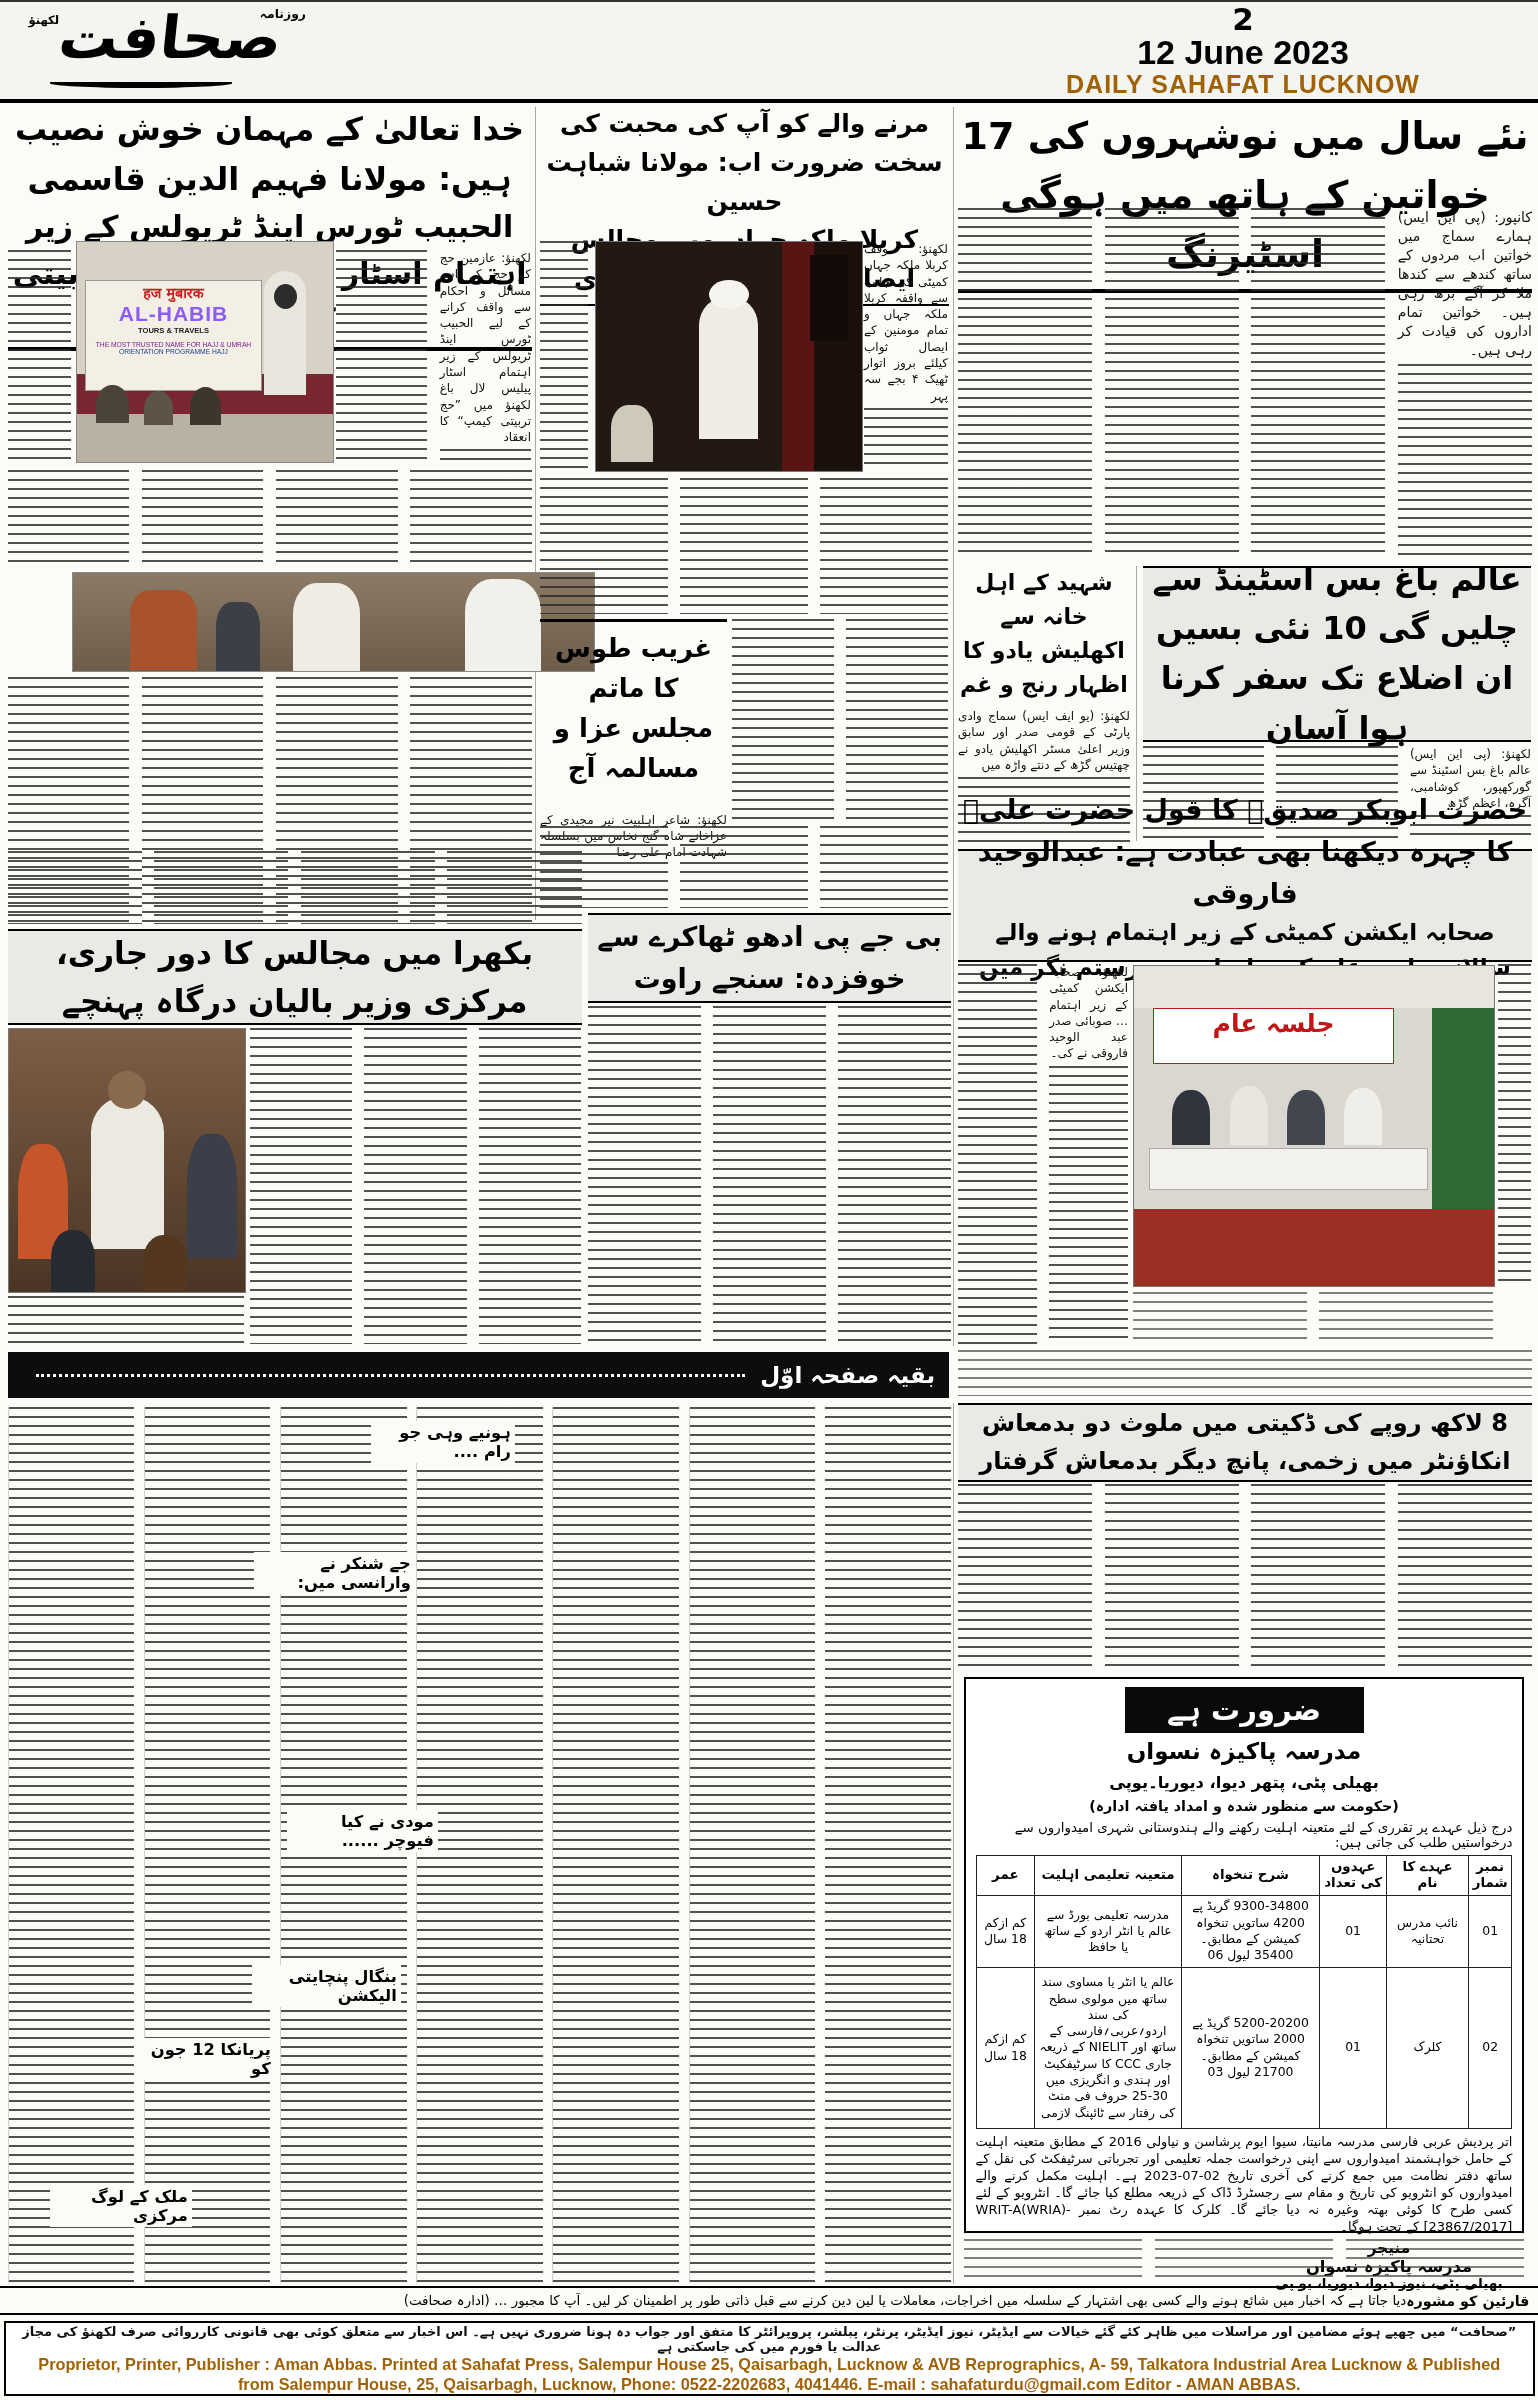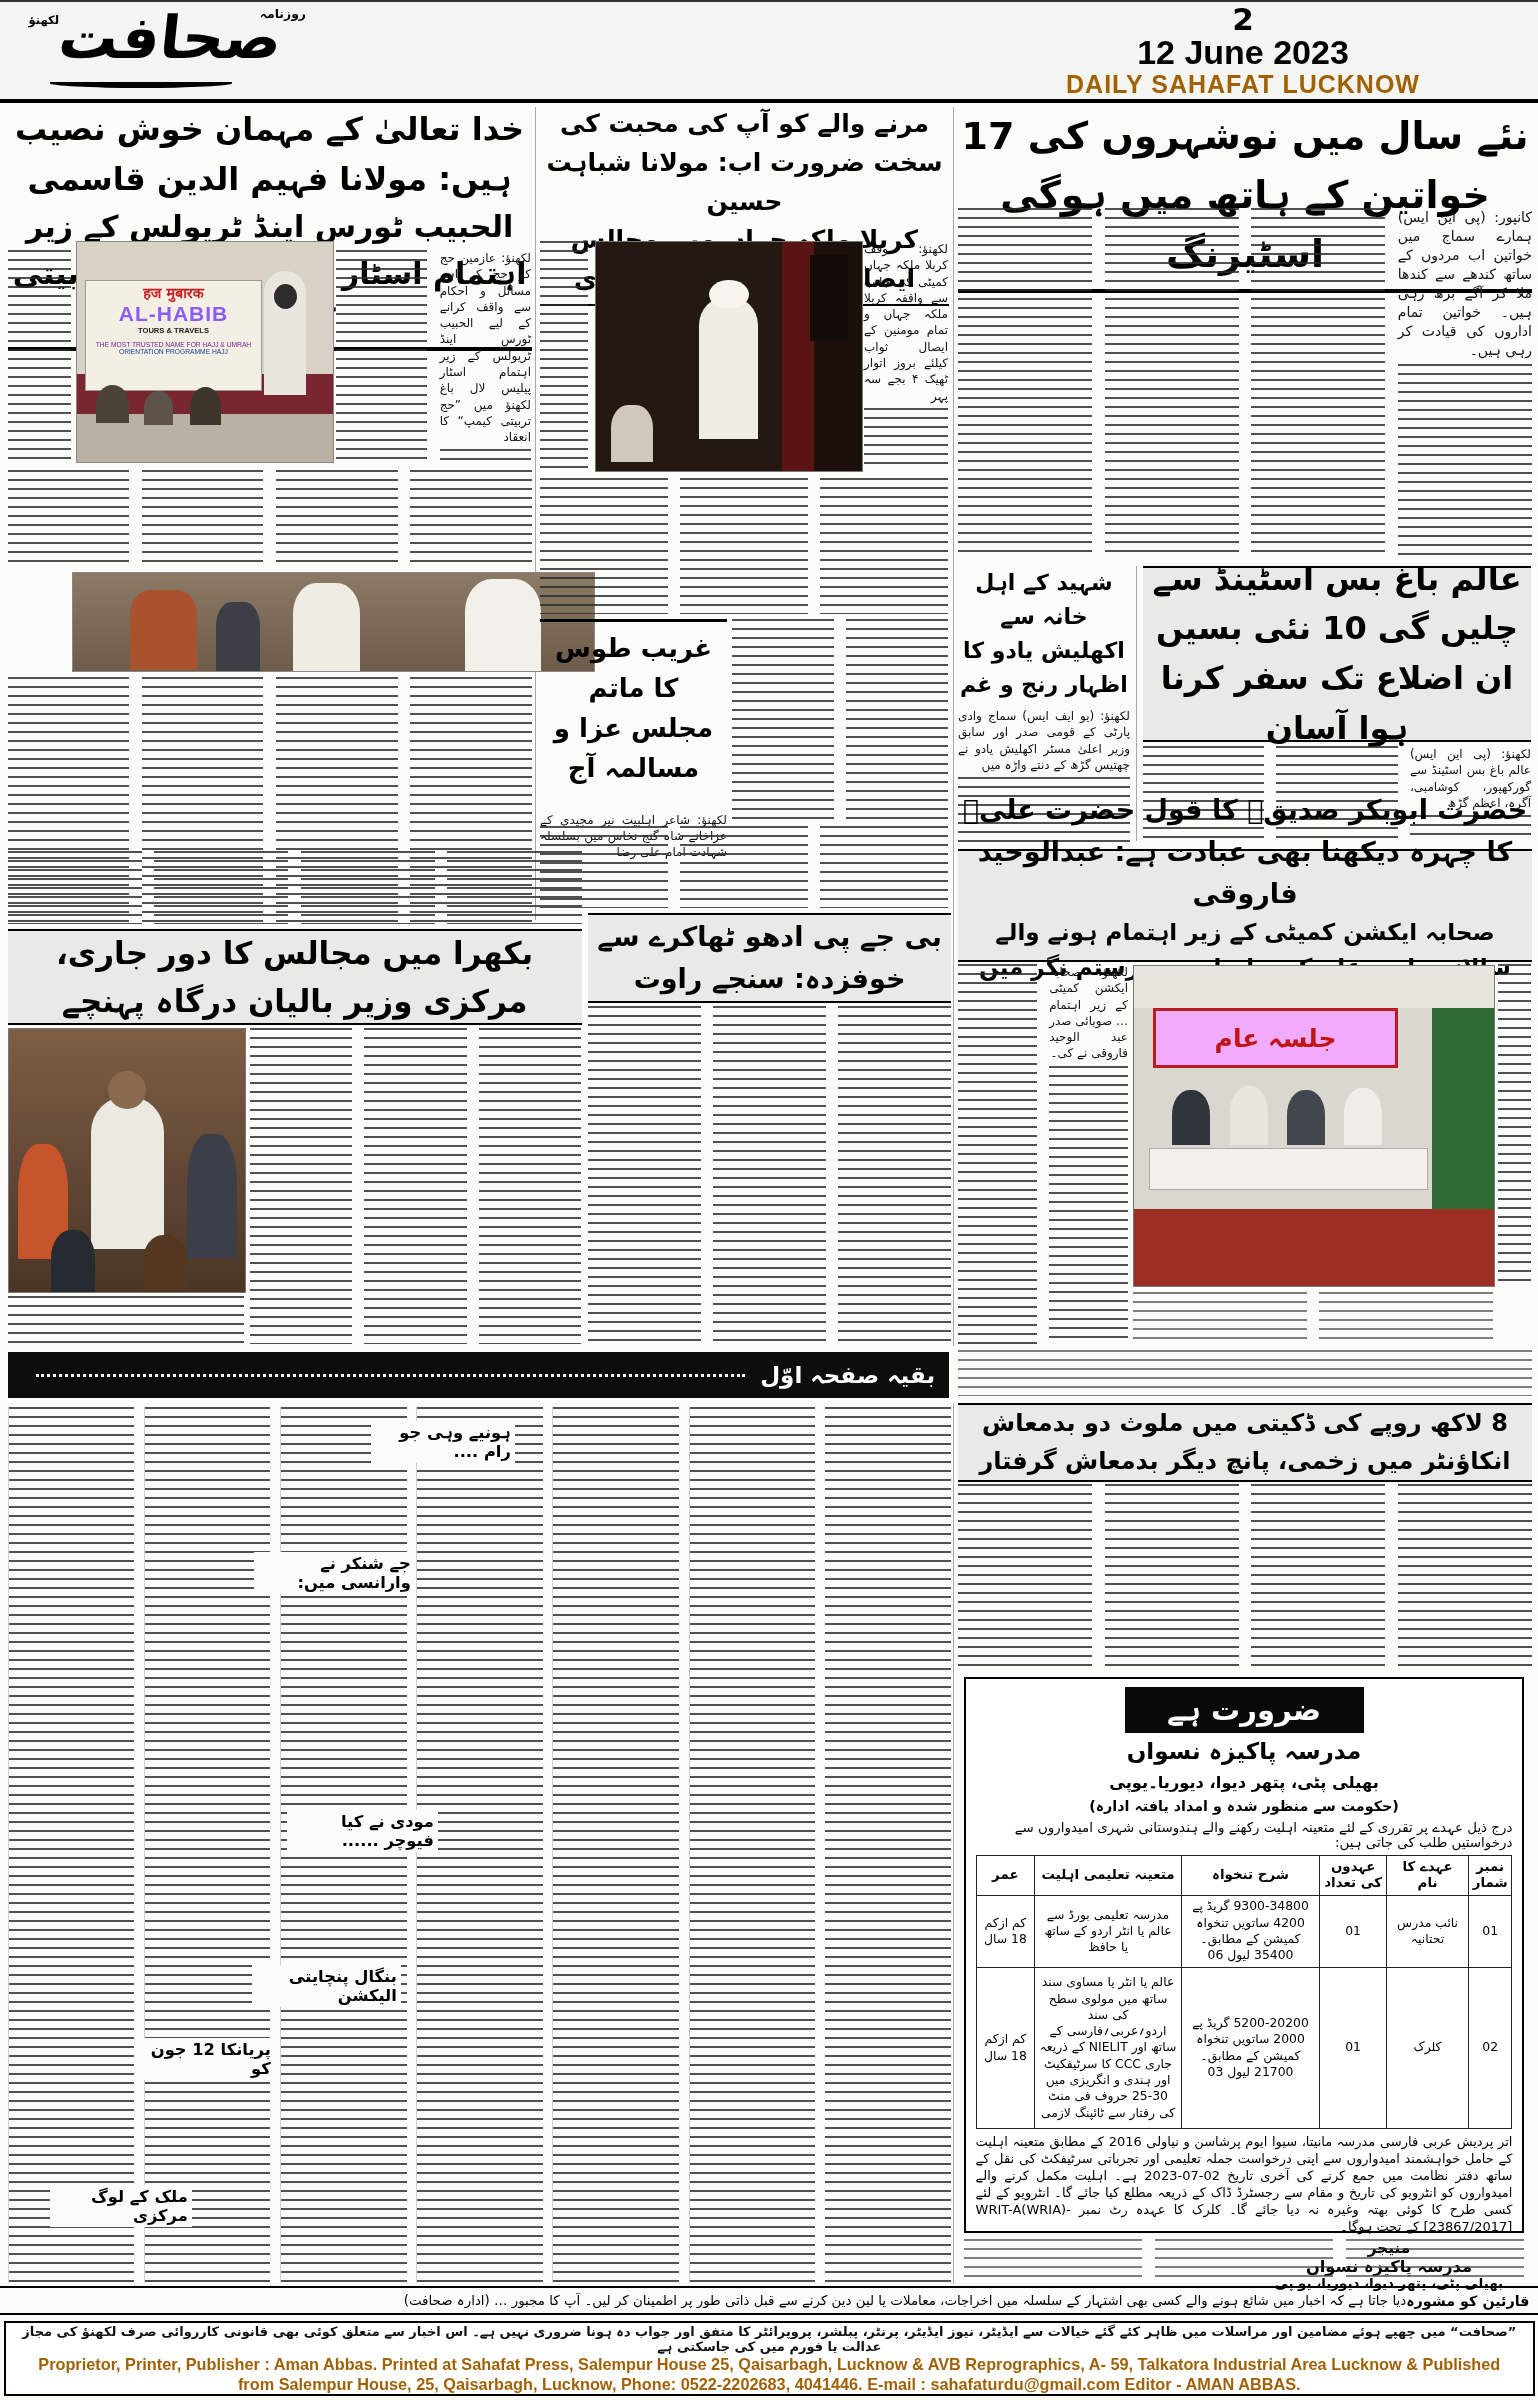--- a/index.html
+++ b/index.html
@@ -232,21 +232,21 @@
         <div class="lead sm">لکھنؤ: صحابہ ایکشن کمیٹی کے زیر اہتمام … صوبائی صدر عبد الوحید فاروقی نے کی۔</div>
         <div class="tx fill"></div>
       </div>
     <div class="c">
         <div class="tx fill"></div>
       </div>
   </div>
 
   <div class="abs photo" style="left:1133px;top:965px;width:360px;height:320px;background:#d9d7d0;border:1px solid #777;">
     <div class="abs" style="left:0;top:0;width:360px;height:42px;background:#e7e5de;"></div>
-    <div class="abs" style="left:19px;top:42px;width:239px;height:54px;background:#f0abfc;border:3px solid #b91c1c;display:flex;align-items:center;justify-content:center;">
+    <div class="abs" style="left:19px;top:42px;width:239px;height:54px;background:#ffffff;border:1px solid #b91c1c;display:flex;align-items:flex-start;justify-content:center;">
       <span style="color:#c01616;font-weight:bold;font-size:25px;direction:rtl;">جلسہ عام</span>
     </div>
     <div class="abs" style="left:298px;top:42px;width:62px;height:201px;background:#2e6b34;"></div>
     <div class="abs" style="left:38px;top:124px;width:38px;height:55px;background:#30343c;border-radius:45% 45% 0 0;"></div>
     <div class="abs" style="left:96px;top:120px;width:38px;height:59px;background:#e8e6df;border-radius:45% 45% 0 0;"></div>
     <div class="abs" style="left:153px;top:124px;width:38px;height:55px;background:#41464f;border-radius:45% 45% 0 0;"></div>
     <div class="abs" style="left:210px;top:122px;width:38px;height:57px;background:#f0eee8;border-radius:45% 45% 0 0;"></div>
     <div class="abs" style="left:15.3px;top:182px;width:277px;height:40px;background:#f2f1ec;border:1px solid #aaa;"></div>
     <div class="abs" style="left:0;top:243px;width:360px;height:77px;background:#9c2f24;"></div>
   </div>
@@ -401,21 +401,21 @@
         <td>5200-20200 گریڈ پے 2000 ساتویں تنخواہ کمیشن کے مطابق۔21700 لیول 03</td>
         <td>عالم یا انٹر یا مساوی سند ساتھ میں مولوی سطح کی سند اردو؍عربی؍فارسی کے ساتھ اور NIELIT کے ذریعہ جاری CCC کا سرٹیفکیٹ اور ہندی و انگریزی میں 30-25 حروف فی منٹ کی رفتار سے ٹائپنگ لازمی</td>
         <td>کم ازکم 18 سال</td>
       </tr>
     </tbody>
       </table>
     <div style="direction:rtl;font-size:13px;line-height:17px;text-align:justify;margin-top:4.8px;">اتر پردیش عربی فارسی مدرسہ مانیتا، سیوا ایوم پرشاسن و نیاولی 2016 کے مطابق متعینہ اہلیت کے حامل خواہشمند امیدواروں سے اپنی درخواست جملہ تعلیمی اور تجرباتی سرٹیفکٹ کی نقل کے ساتھ دفتر نظامت میں جمع کرنے کی آخری تاریخ 02-07-2023 ہے۔ اہلیت مکمل کرنے والے امیدواروں کو انٹرویو کی تاریخ و مقام سے رجسٹرڈ ڈاک کے ذریعہ مطلع کیا جائے گا۔ انٹرویو کے لئے کسی طرح کا کوئی بھتہ وغیرہ نہ دیا جائے گا۔ کلرک کا عہدہ رٹ نمبر WRIT-A(WRIA)-[23867/2017] کے تحت ہوگا۔</div>
     <div style="width:46%;text-align:center;margin-top:3.8px;">
       <div style="font-weight:bold;font-size:15.3px;direction:rtl;">منیجر</div>
       <div style="font-weight:bold;font-size:16.3px;direction:rtl;">مدرسہ پاکیزہ نسواں</div>
-      <div style="font-weight:bold;font-size:13.4px;direction:rtl;">بھیلی پٹی، پتھر دیوا، دیوریا، یو پی</div>
+      <div style="font-weight:bold;font-size:13.4px;direction:rtl;">بھیلی پٹی، نیوز دیوا، دیوریا، یو پی</div>
     </div>
   </div>
   <div class="cols" style="left:964px;top:2239px;width:560px;height:44px;">
     <div class="c">
         <div class="tx fill lt"></div>
       </div>
     <div class="c">
         <div class="tx fill lt"></div>
       </div>
     <div class="c">

